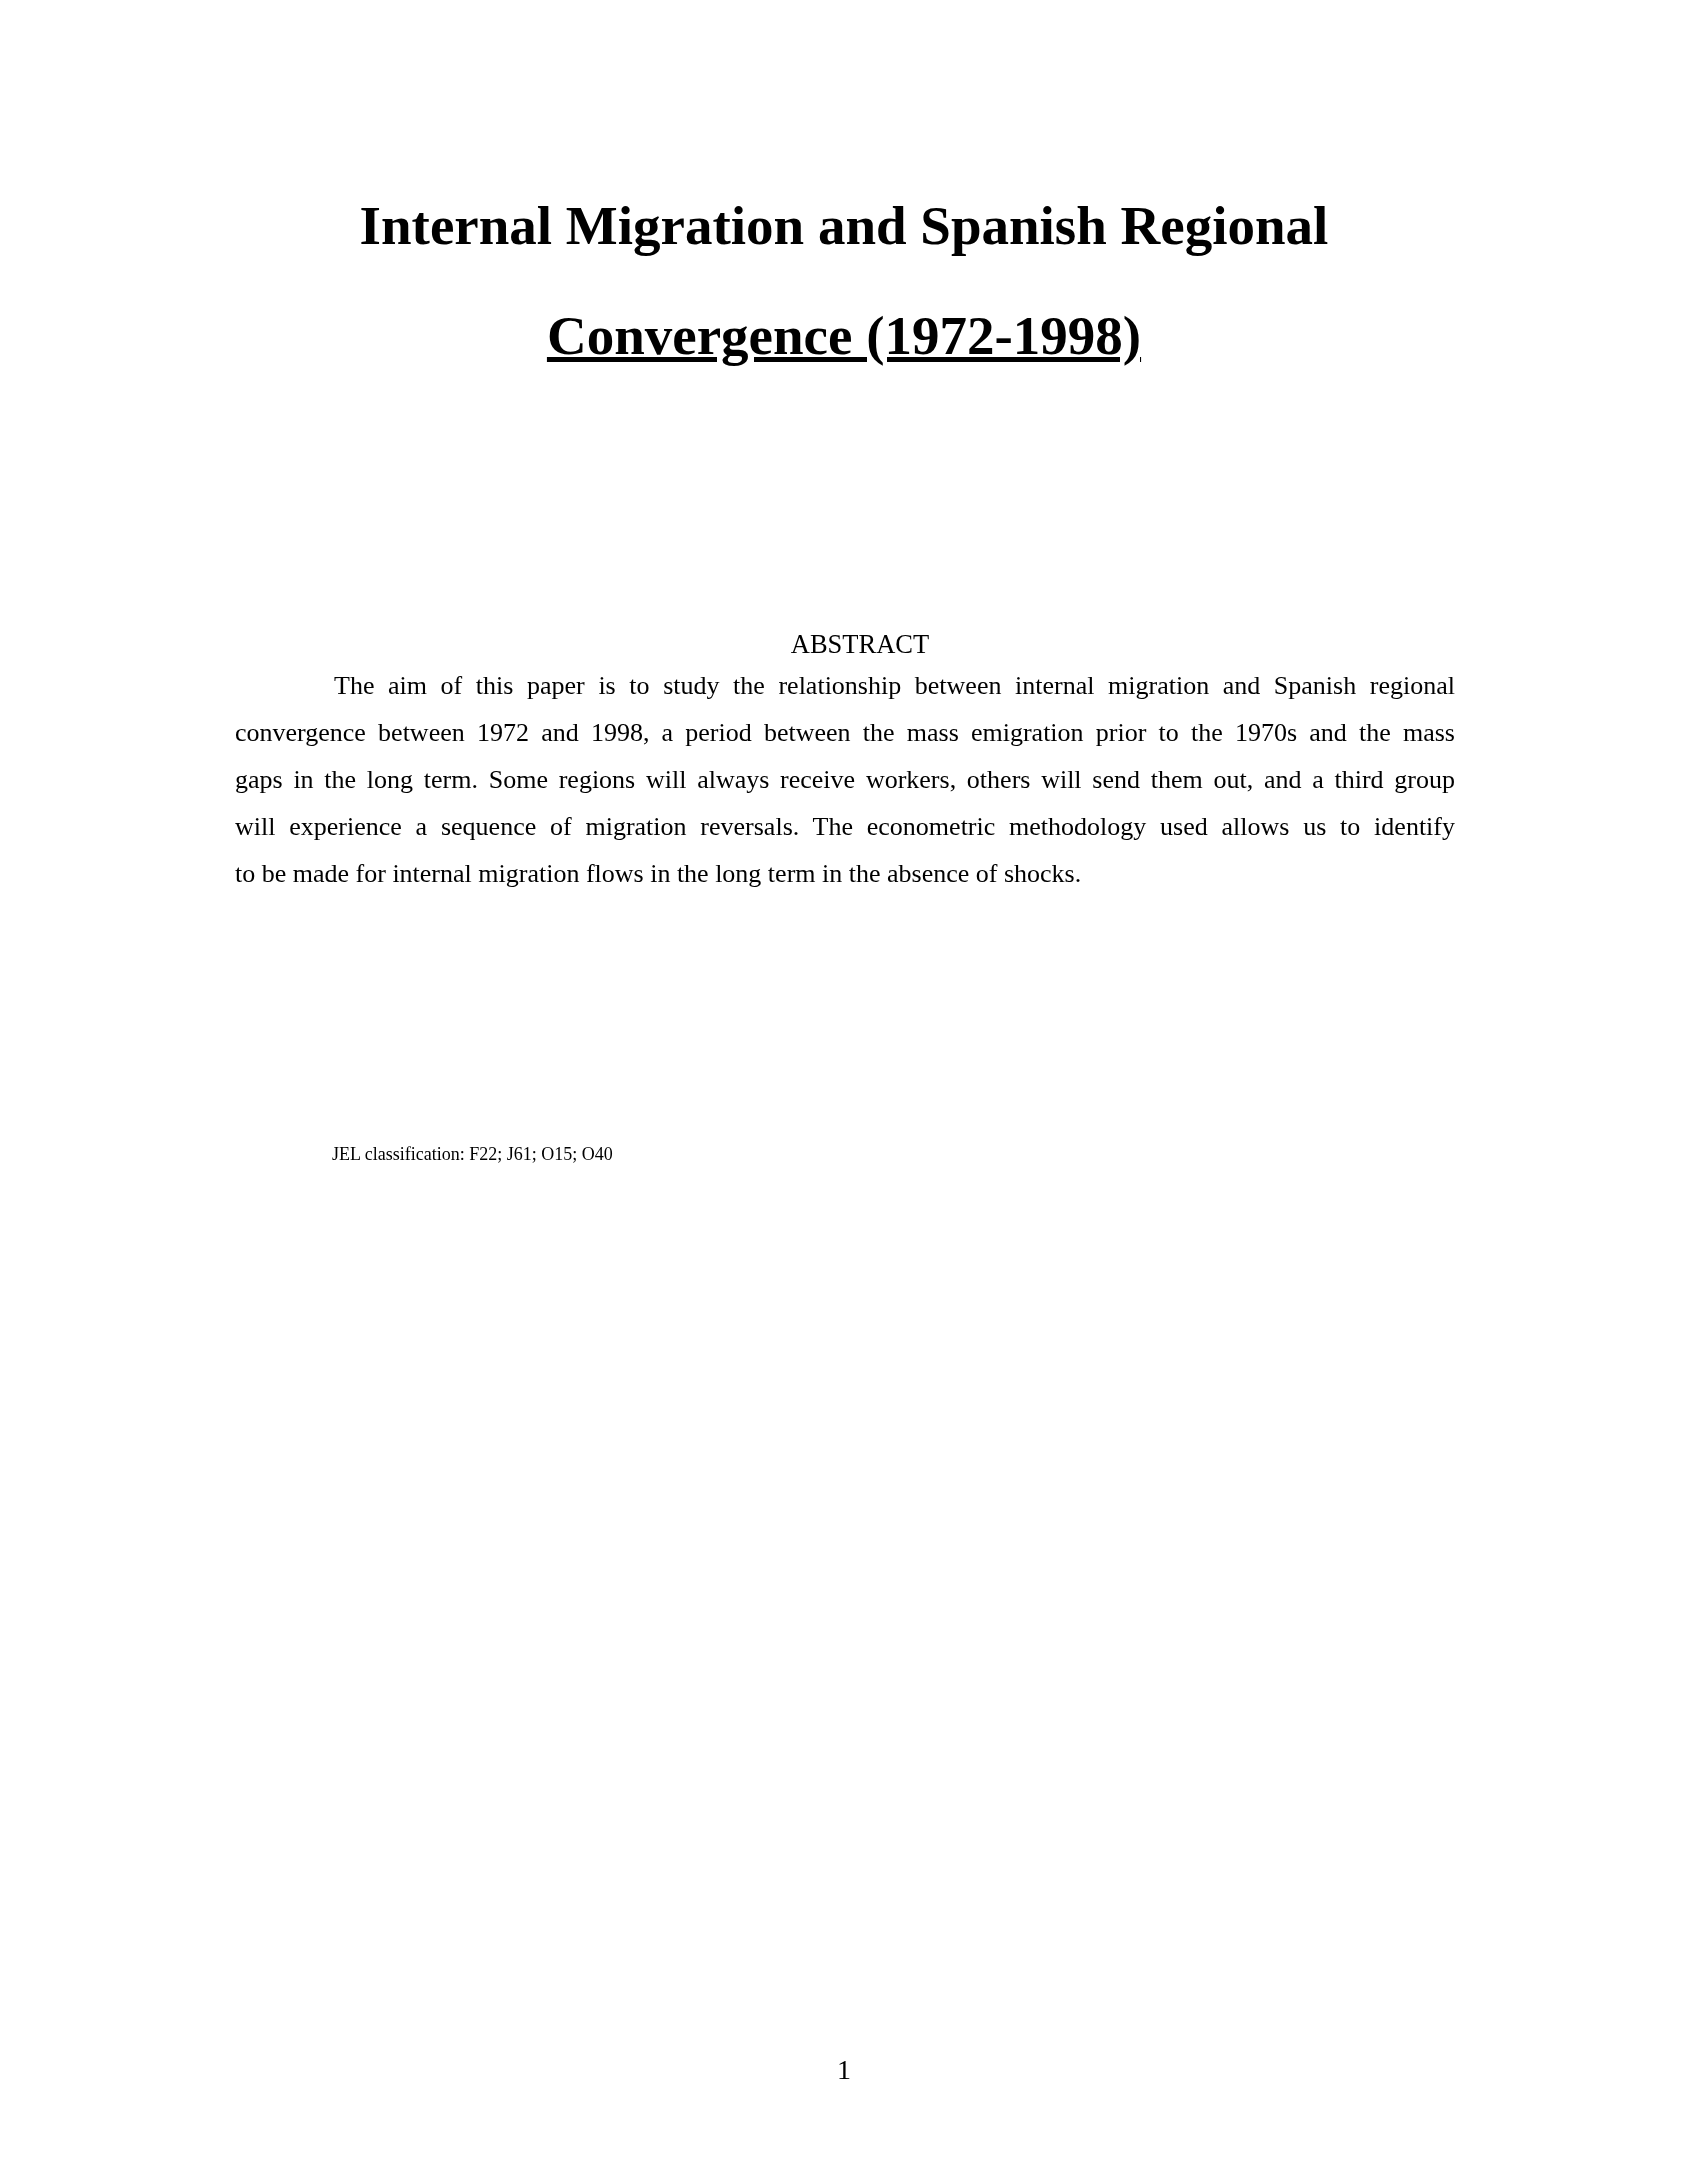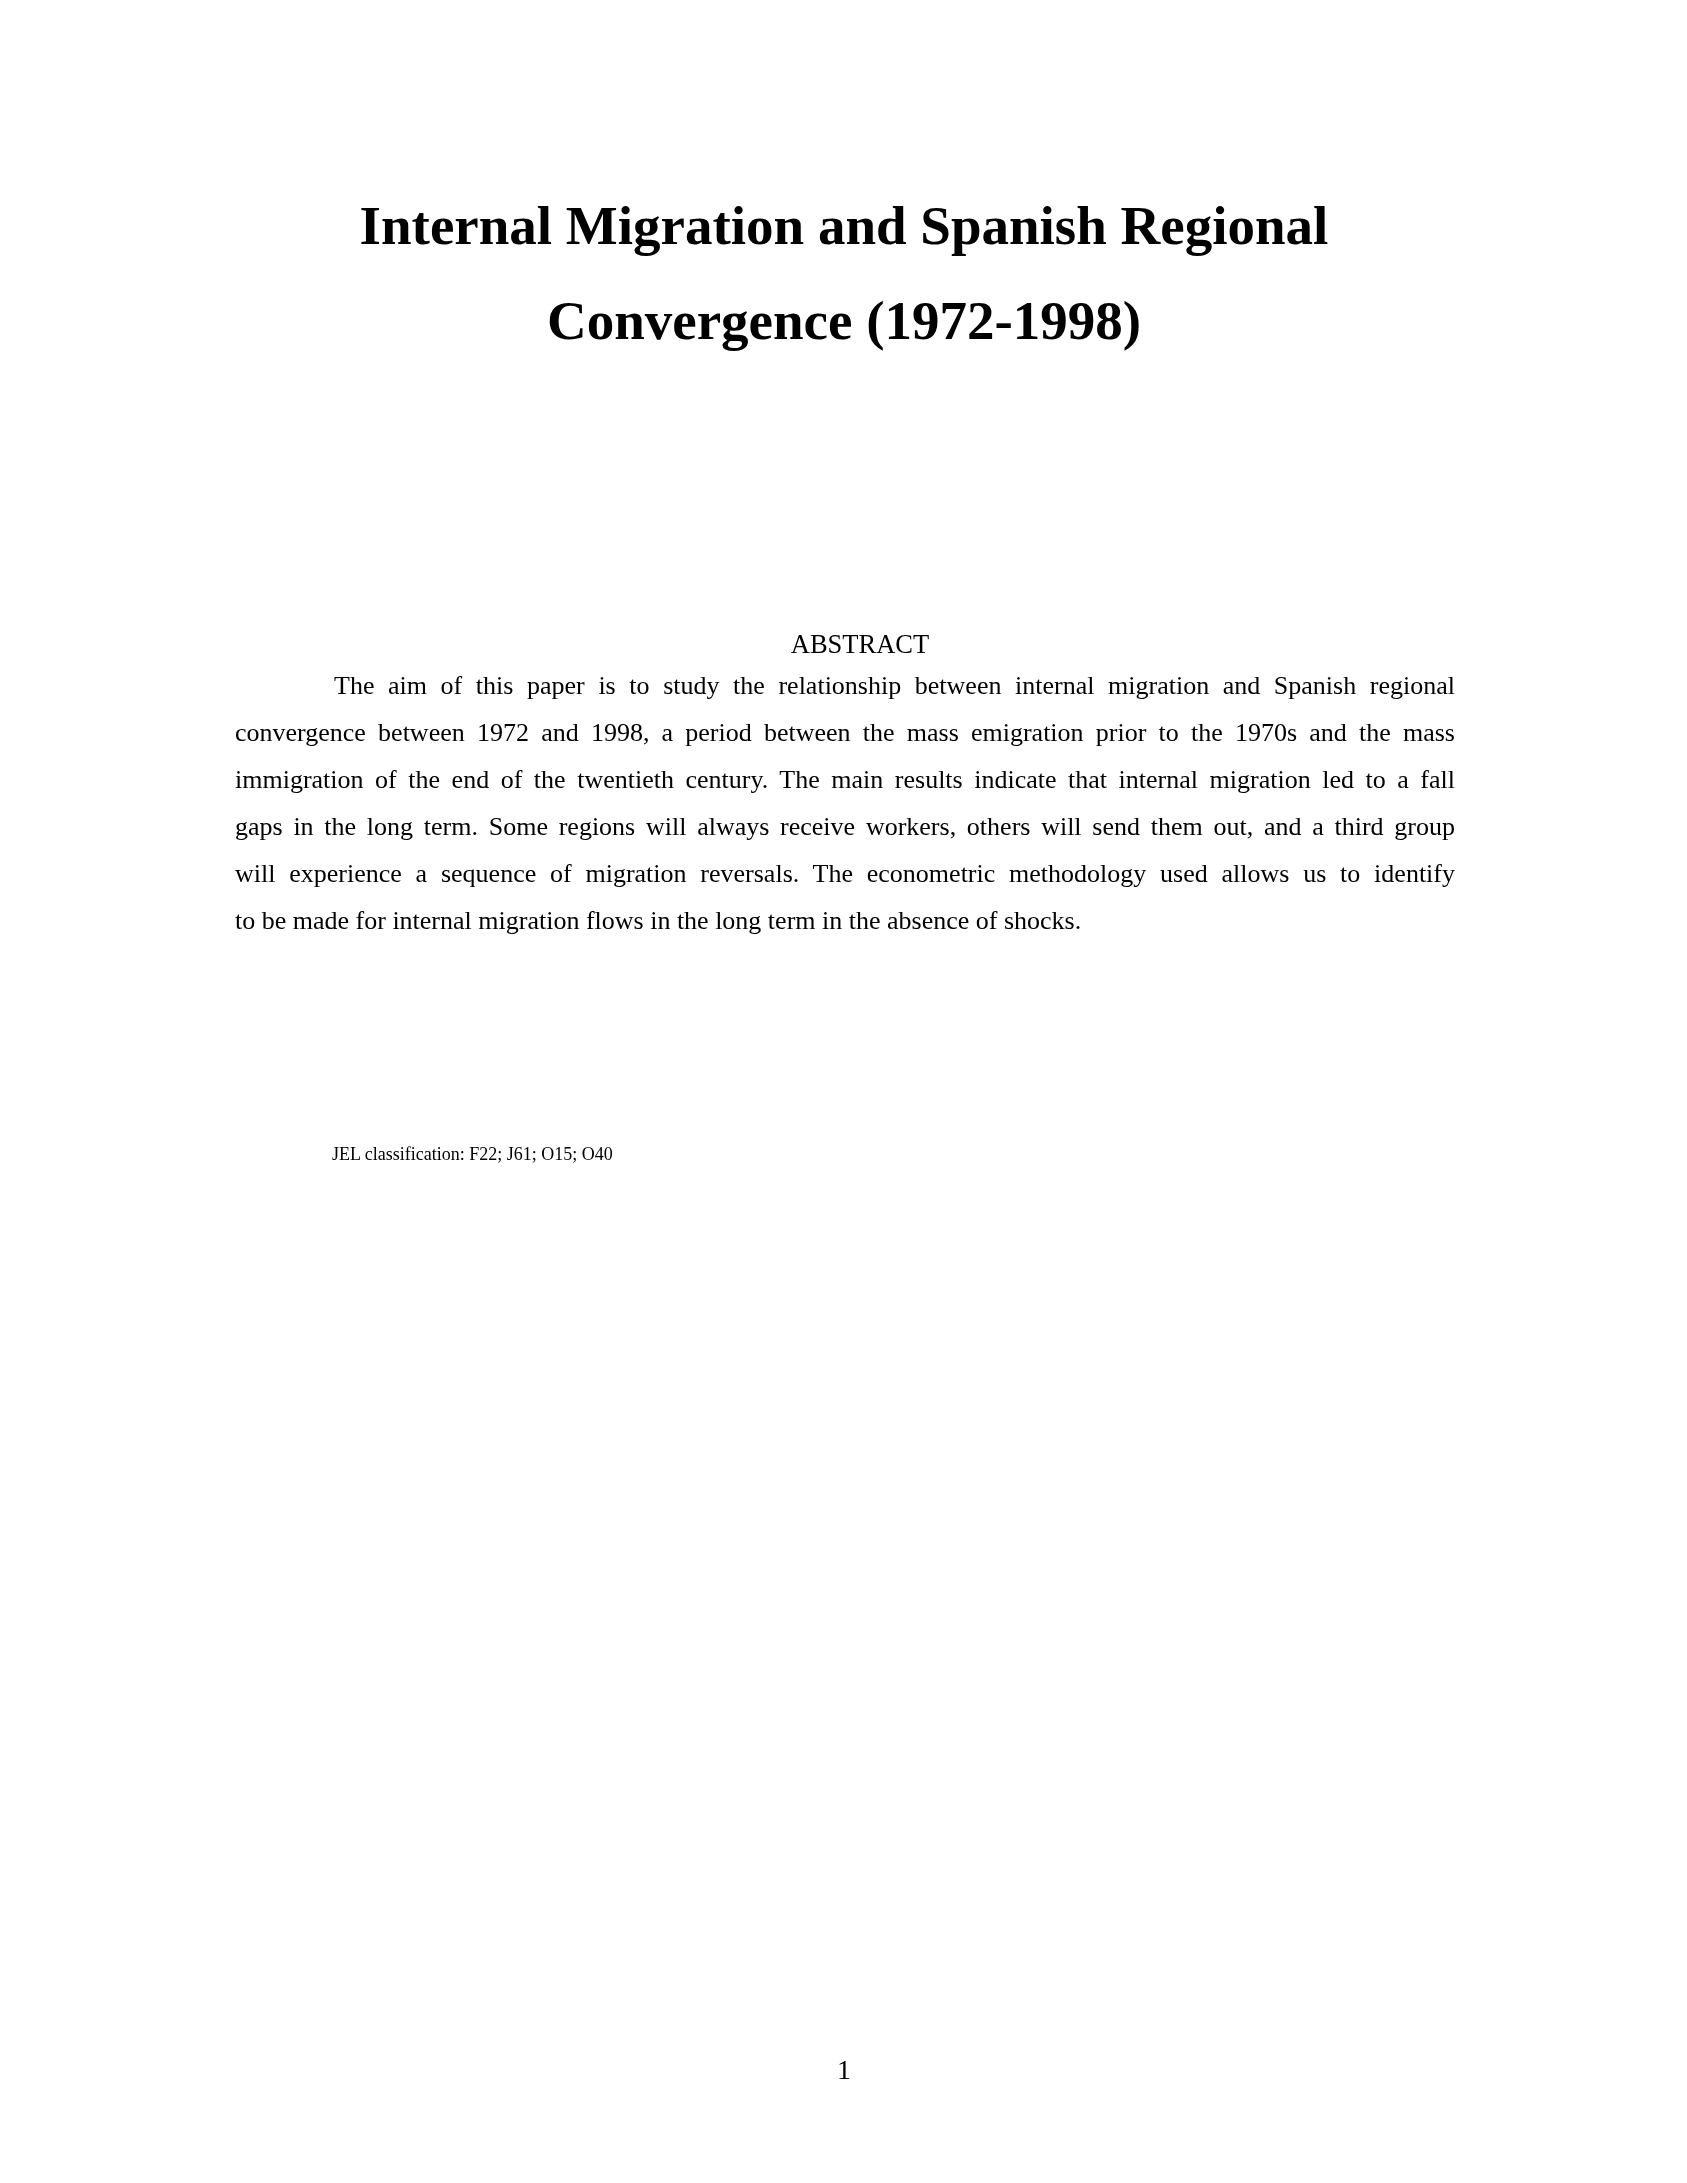--- a/index.html
+++ b/index.html
@@ -27,21 +27,21 @@
       left: 0;
       width: 1688px;
       text-align: center;
       font-weight: bold;
       font-size: 55px;
       line-height: 66px;
       margin: 0;
       white-space: nowrap;
     }
     .title-line-1 { top: 193px; }
-    .title-line-2 { top: 288px; }
+    .title-line-2 { top: 303px; text-decoration: underline; }
 
     .abstract-heading {
       position: absolute;
       left: 0;
       width: 1688px;
       top: 612px;
       text-align: center;
       font-size: 26.5px;
       line-height: 33px;
       margin: 16px;
@@ -98,21 +98,20 @@
 <div class="page">
 
   <h1 class="title title-line-1">Internal Migration and Spanish Regional</h1>
   <h1 class="title title-line-2">Convergence (1972-1998)</h1>
 
   <h2 class="abstract-heading">ABSTRACT</h2>
 
   <div class="abstract-body">
     <span class="abs-line first">The aim of this paper is to study the relationship between internal migration and Spanish regional</span>
     <span class="abs-line">convergence between 1972 and 1998, a period between the mass emigration prior to the 1970s and the mass</span>
-    <span class="abs-line">immigration of the end of the twentieth century. The main results indicate that internal migration led to a fall</span>
     <span class="abs-line">gaps in the long term. Some regions will always receive workers, others will send them out, and a third group</span>
     <span class="abs-line">will experience a sequence of migration reversals. The econometric methodology used allows us to identify</span>
     <span class="abs-line last">to be made for internal migration flows in the long term in the absence of shocks.</span>
   </div>
 
   <p class="jel">JEL classification: F22; J61; O15; O40</p>
 
   <p class="page-number">1</p>
 
 </div>

